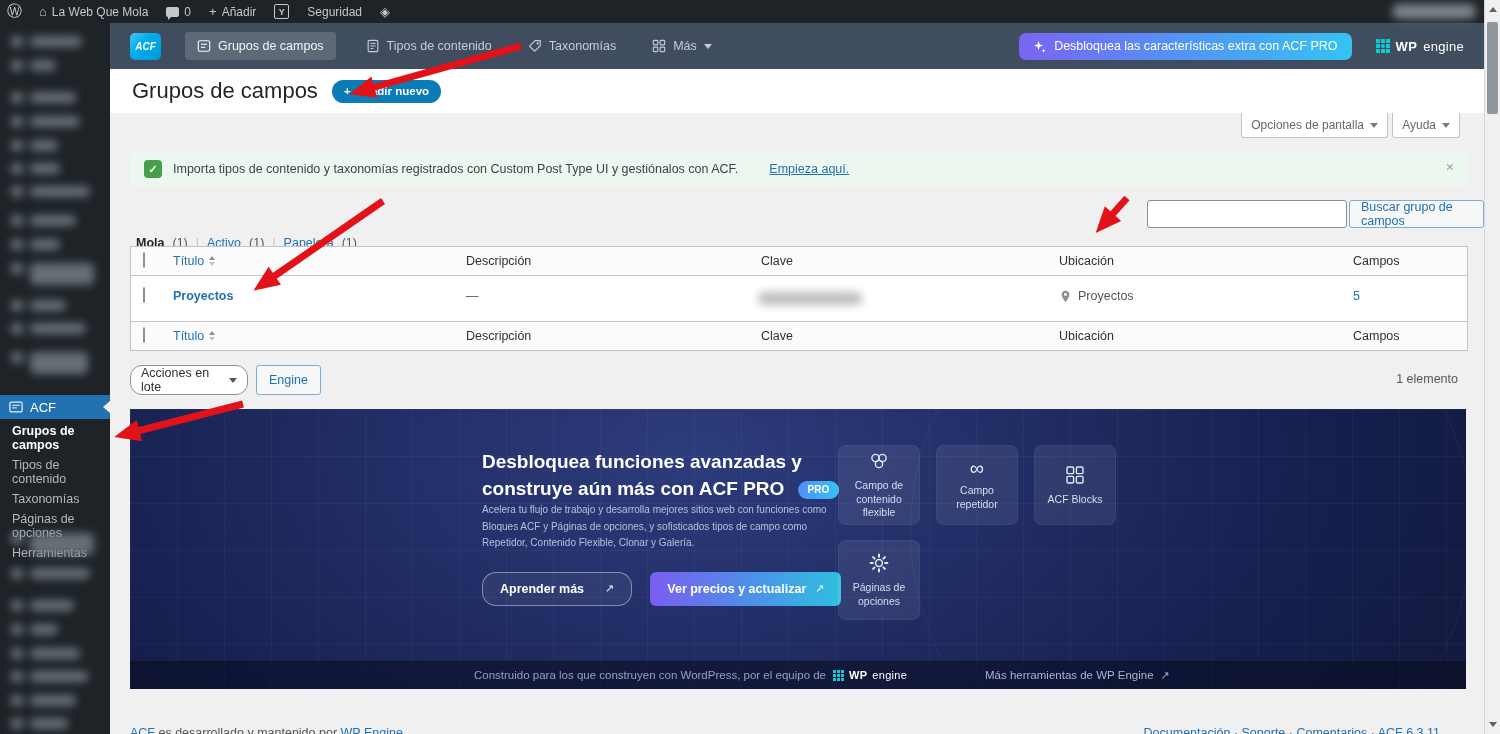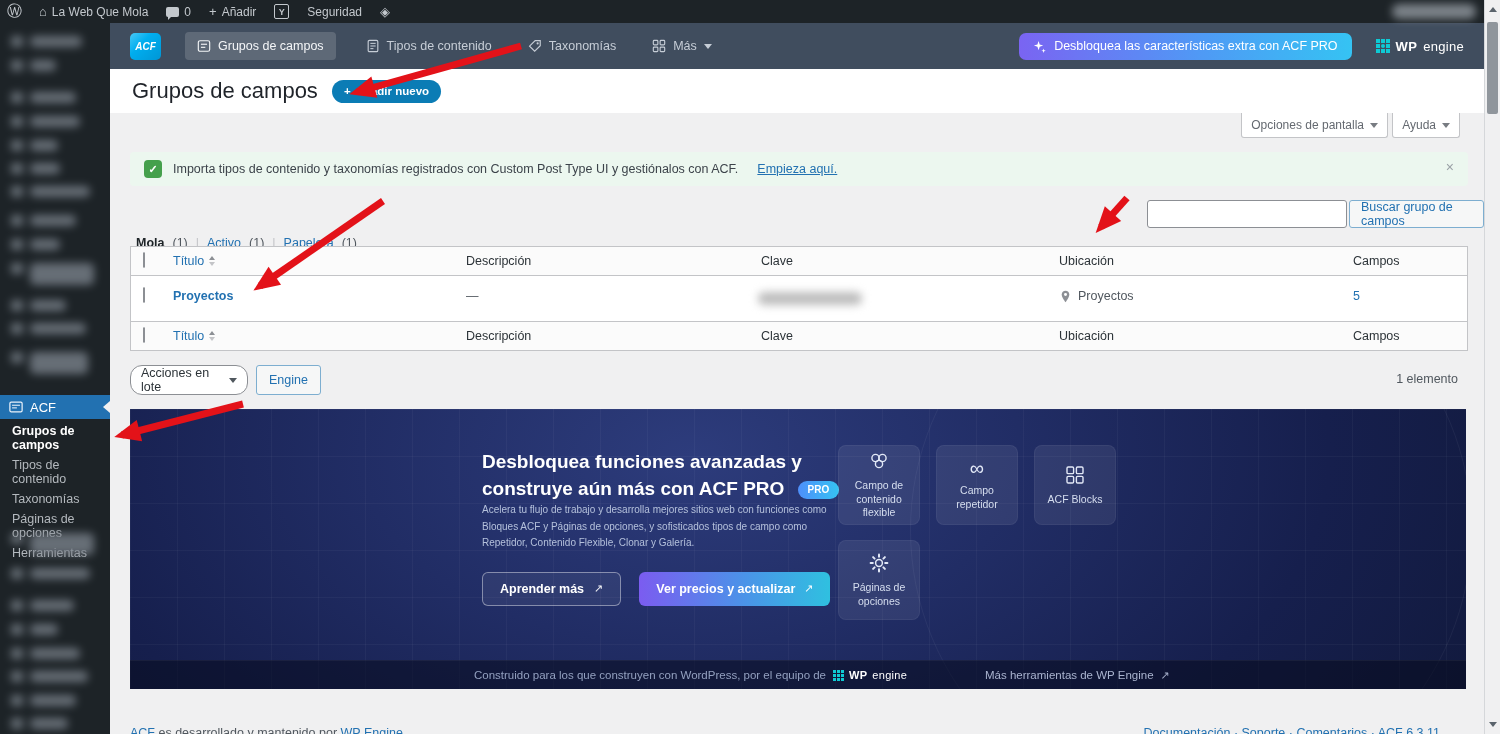--- a/index.html
+++ b/index.html
@@ -67,21 +67,21 @@
   .meta-tab .chev{border-top-color:#787c82;}
   .tab-screen-opts{right:96px;}
   .tab-help{right:24px;}
 
   
   .notice{position:absolute;left:20px;top:129px;width:1338px;height:34px;background:#ecf7ef;border-radius:4px;
     display:flex;align-items:center;gap:11px;padding:0 14px;box-sizing:border-box;}
   .notice-check{width:18px;height:18px;border-radius:4px;background:#45a04c;color:#fff;font-size:11px;font-weight:bold;
     display:flex;align-items:center;justify-content:center;flex:none;}
   .notice-text{font-size:12.5px;color:#3c434a;}
-  .notice-link{color:#2271b1;text-decoration:underline;cursor:pointer;margin-left:8px;}
+  .notice-link{color:#2271b1;text-decoration:underline;cursor:pointer;margin-left:20px;}
   .notice-close{position:absolute;right:14px;top:8px;color:#9aa0a6;font-size:14px;cursor:pointer;line-height:1;}
 
   
   .filters{position:absolute;left:26px;top:213px;display:flex;align-items:center;gap:8px;font-size:12.5px;}
   .filters .cur{color:#1d2327;font-weight:bold;}
   .filters .lnk{color:#2271b1;cursor:pointer;}
   .filters .cnt{color:#50575e;}
   .filters .sep{color:#c3c4c7;}
   .search-input{position:absolute;left:1037px;top:177px;width:186px;height:26px;border:1px solid #8c8f94;border-radius:3px;
     background:#fff;font-size:13px;padding:0 6px;box-sizing:content-box;}
@@ -133,21 +133,21 @@
                      linear-gradient(90deg,rgba(255,255,255,.035) 1px,transparent 1px);
     background-size:47px 47px;}
   .promo::after{content:"";position:absolute;left:780px;top:-160px;width:560px;height:560px;border-radius:50%;
     border:1.5px solid rgba(255,255,255,.05);}
   .promo-copy{position:absolute;left:352px;top:40px;width:400px;z-index:2;}
   .promo-h{font-size:19px;font-weight:bold;color:#fff;line-height:1.4;width:385px;}
   .pro-badge{display:inline-block;padding:2px 10px;border-radius:10px;font-size:10px;font-weight:bold;color:#fff;
     background:linear-gradient(90deg,#4e8ffb,#35c3f3);vertical-align:2px;margin-left:8px;}
   .promo-p{font-size:10px;color:#b4c0db;line-height:1.65;width:358px;}
   .promo-btns{margin-top:20px;display:flex;gap:18px;}
-  .btn-ghost{display:flex;align-items:center;gap:10px;padding:9px 17px;border-radius:6px;border:1px solid rgba(255,255,255,.42);
+  .btn-ghost{display:flex;align-items:center;gap:21px;padding:9px 17px;border-radius:14px;border:1px solid rgba(255,255,255,.42);
     background:rgba(255,255,255,.06);color:#fff;font-size:12.5px;font-weight:bold;cursor:pointer;}
   .btn-grad{display:flex;align-items:center;gap:9px;padding:9px 17px;border-radius:6px;color:#fff;font-size:12.5px;font-weight:bold;
     background:linear-gradient(90deg,#7b5cf0 0%,#4b93e8 55%,#2fc0e0 100%);cursor:pointer;}
   .ext{font-size:11px;opacity:.95;font-weight:normal;}
   .cards{position:absolute;left:708px;top:36px;display:grid;grid-template-columns:repeat(3,82px);grid-auto-rows:80px;
     gap:15px 16px;z-index:2;}
   .card{background:rgba(255,255,255,.08);border:1px solid rgba(255,255,255,.05);border-radius:8px;
     display:flex;flex-direction:column;align-items:center;justify-content:center;gap:7px;padding:4px;box-sizing:border-box;
     font-size:10.5px;color:#d6deef;text-align:center;line-height:1.3;}
   .card .glyph{font-size:20px;line-height:18px;color:#e3e9f7;}

